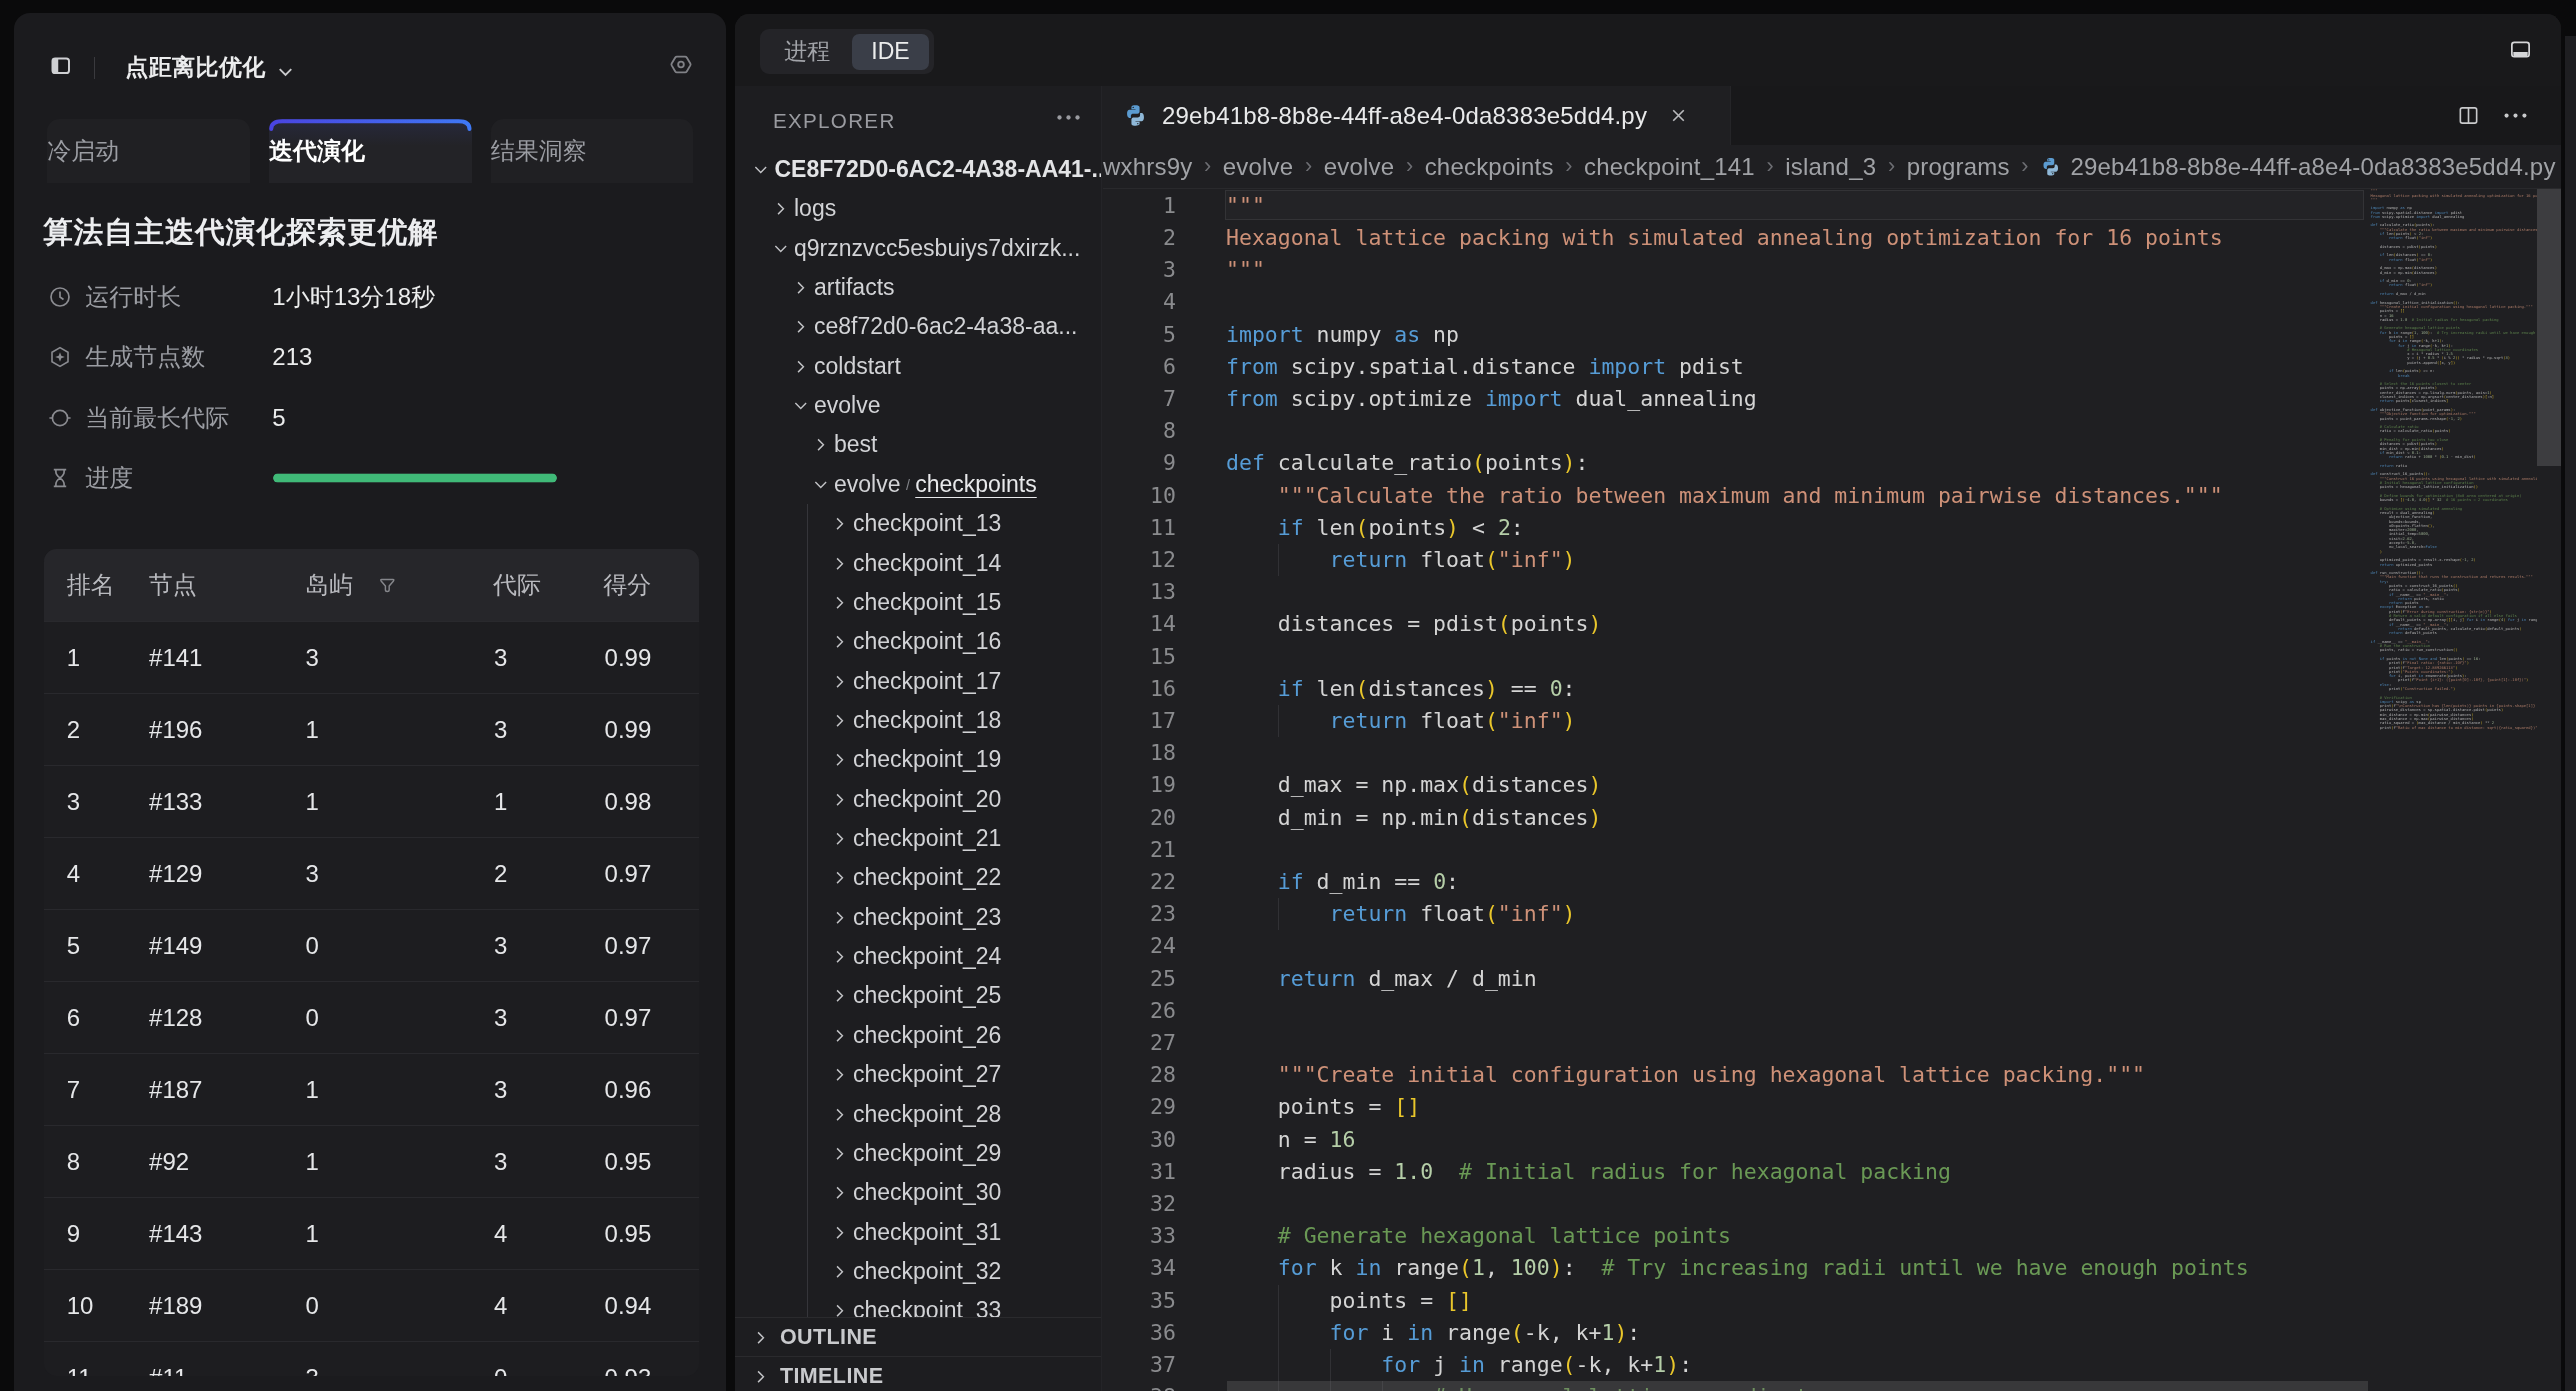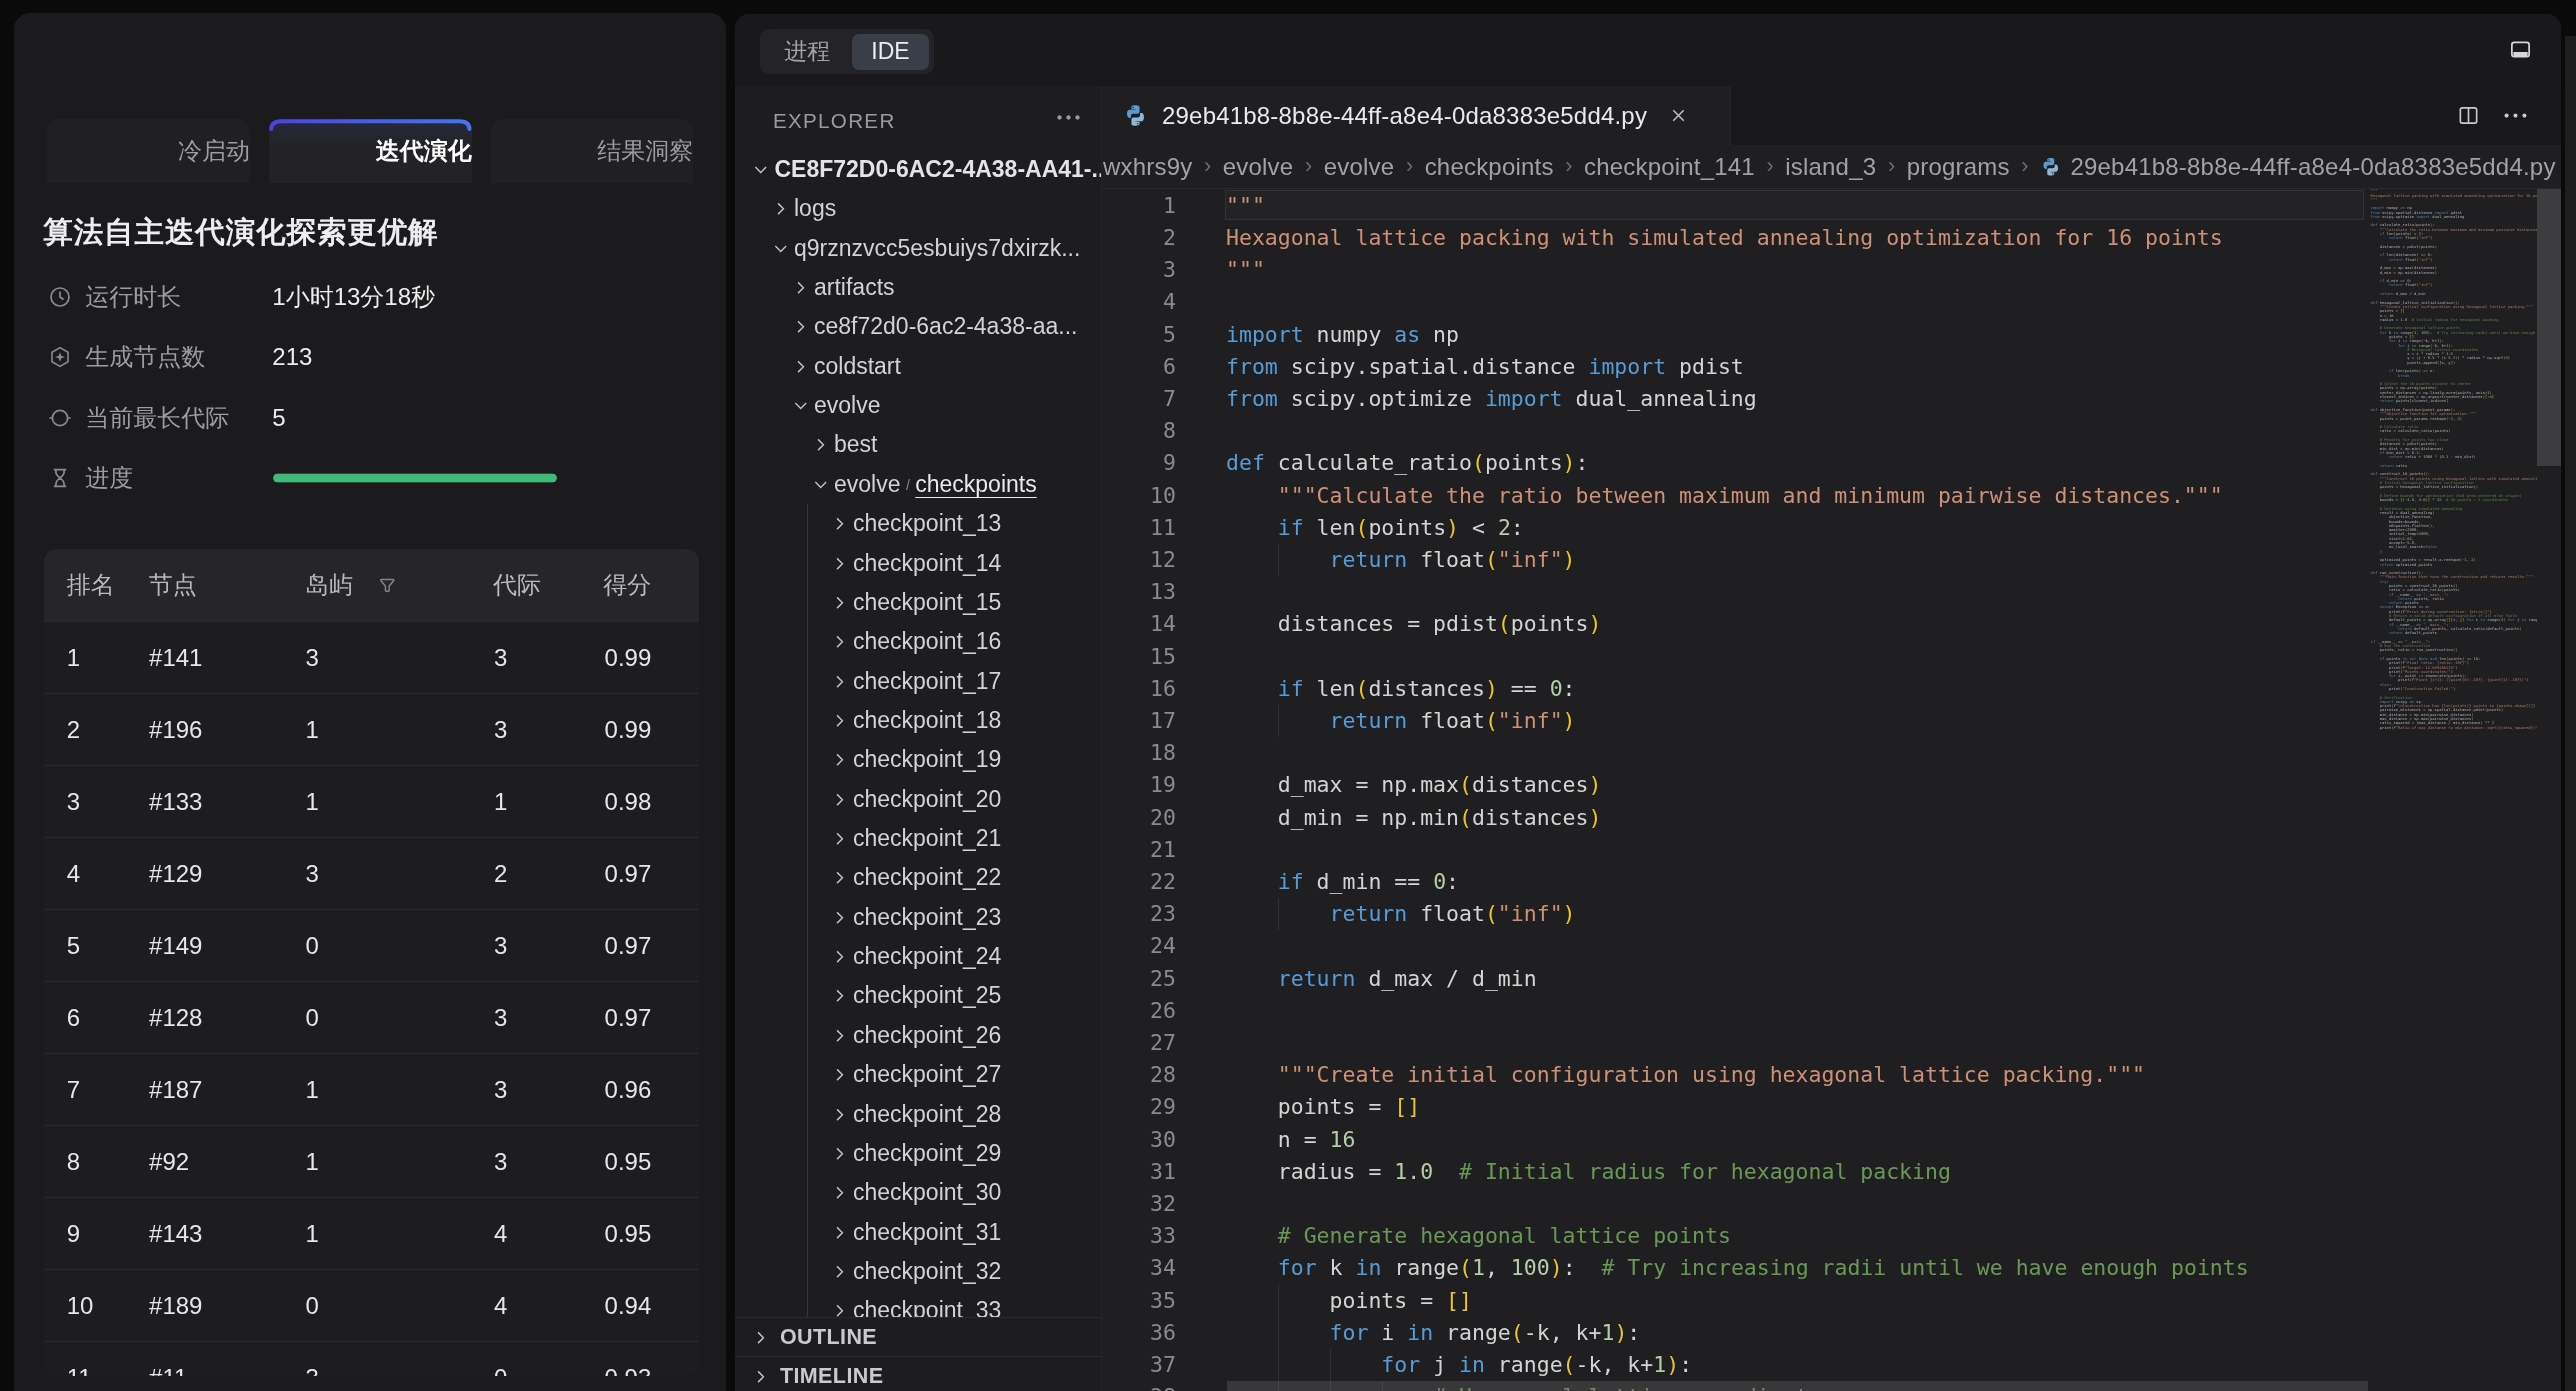--- a/index.html
+++ b/index.html
@@ -11,21 +11,21 @@
 #left-card { left:14.3px; top:13.4px; width:712px; height:1378px; background:#1b1b1e; border-radius:16px 16px 0 0; }
 #lp-header { position:relative; height:106px; }
 .icon-btn { display:flex; align-items:center; justify-content:center; }
 #sidebar-toggle { position:absolute; left:36px; top:42px; width:21.5px; height:21.5px; }
 #lp-divider { position:absolute; left:80px; top:44px; width:0.9px; height:21.5px; background:#3a3a3e; }
 #lp-title { position:absolute; left:111px; top:39px; font-size:23px; font-weight:600; color:#ecedee; letter-spacing:0.4px;}
 #lp-title-chevron { position:absolute; left:260px; top:47px; }
 #lp-hexagon { position:absolute; left:654px; top:38px; width:26px; height:26px; }
 
 #lp-tabs { position:absolute; left:0; top:106px; width:100%; height:64px; display:flex; padding:0 33px; gap:19px; }
-.lp-tab { flex:1; position:relative; background:#202023; border-radius:12.5px 12.5px 0 0; display:flex; align-items:center; justify-content:flex-end;
+.lp-tab { flex:1; position:relative; background:#202023; border-radius:12.5px 12.5px 0 0; display:flex; align-items:center; justify-content:flex-start;
   font-size:24px; color:#9b9da3; }
 .lp-tab.active { background:#232327; color:#ffffff; font-weight:700; }
 .lp-tab.active::after { content:""; position:absolute; inset:0; border-radius:12.5px 12.5px 0 0;
   background:linear-gradient(180deg,rgba(72,88,235,0.11),rgba(72,88,235,0) 42%); }
 .tab-accent { position:absolute; left:0; top:0; width:100%; height:100%; }
 
 #lp-heading { position:absolute; left:29px; top:200px; font-size:29.5px; font-weight:700; color:#edeef0; letter-spacing:0.9px; }
 .stat-row { position:absolute; left:0; width:100%; height:32px; }
 .stat-icon { position:absolute; left:34px; top:50%; transform:translateY(-50%); width:24px; height:24px; }
 .stat-label { position:absolute; left:71px; top:50%; transform:translateY(-50%); font-size:24px; color:#9b9da3; }
@@ -91,20 +91,41 @@
 .mm-line { position:absolute; left:3.6px; width:100%; height:4.3px; font-family:"DejaVu Sans Mono", monospace; font-size:3.8px; line-height:4.3px; white-space:pre; opacity:0.8; }
 #vscroll { position:absolute; left:1434px; top:0; width:25px; height:277px; background:rgba(170,170,175,0.22); }
 
 #edge-strip { left:2565px; top:36px; width:10.7px; height:1356px; background:#1e1e21; }
 svg { display:block; }
 </style>
 </head>
 <body>
 
 <div id="left-card" class="abs">
+  <div id="lp-header">
+    <div id="sidebar-toggle" class="icon-btn">
+      <svg width="21.5" height="21.5" viewBox="0 0 24 24" fill="none" stroke="#cfd0d3" stroke-width="2.2">
+        <rect x="2.8" y="3.8" width="18.4" height="16.4" rx="3"></rect>
+          <path d="M2.8 3.8 h6.4 v16.4 h-6.4 Z" fill="#cfd0d3" stroke="none"></path>
+      </svg>
+    </div>
+    <div id="lp-divider"></div>
+    <div id="lp-title">点距离比优化</div>
+    <div id="lp-title-chevron">
+      <svg width="23" height="23" viewBox="0 0 24 24" fill="none" stroke="#c9cacc" stroke-width="2">
+          <path d="M6 9.5 L12 15.5 L18 9.5"></path>
+        </svg>
+    </div>
+    <div id="lp-hexagon" class="icon-btn">
+      <svg width="27" height="27" viewBox="0 0 24 24" fill="none" stroke="#808186" stroke-width="1.7">
+        <path d="M8.2 4.8 L15.8 4.8 Q16.8 4.8 17.3 5.6 L20.6 11 Q21.1 11.9 20.6 12.8 L17.3 18.4 Q16.8 19.2 15.8 19.2 L8.2 19.2 Q7.2 19.2 6.7 18.4 L3.4 12.8 Q2.9 11.9 3.4 11 L6.7 5.6 Q7.2 4.8 8.2 4.8 Z"></path>
+        <circle cx="12" cy="12" r="2.6"></circle>
+      </svg>
+    </div>
+  </div>
   <div id="lp-tabs">
       <div class="lp-tab">
         <span style="position: relative;">冷启动</span>
       </div>
       <div class="lp-tab active">
         <svg class="tab-accent" viewBox="0 0 229 71" preserveAspectRatio="none">
           <defs>
             <linearGradient id="tabgrad" x1="0" y1="0" x2="1" y2="0">
               <stop offset="0" stop-color="#4a42df"></stop>
               <stop offset="1" stop-color="#3e7bf6"></stop>

